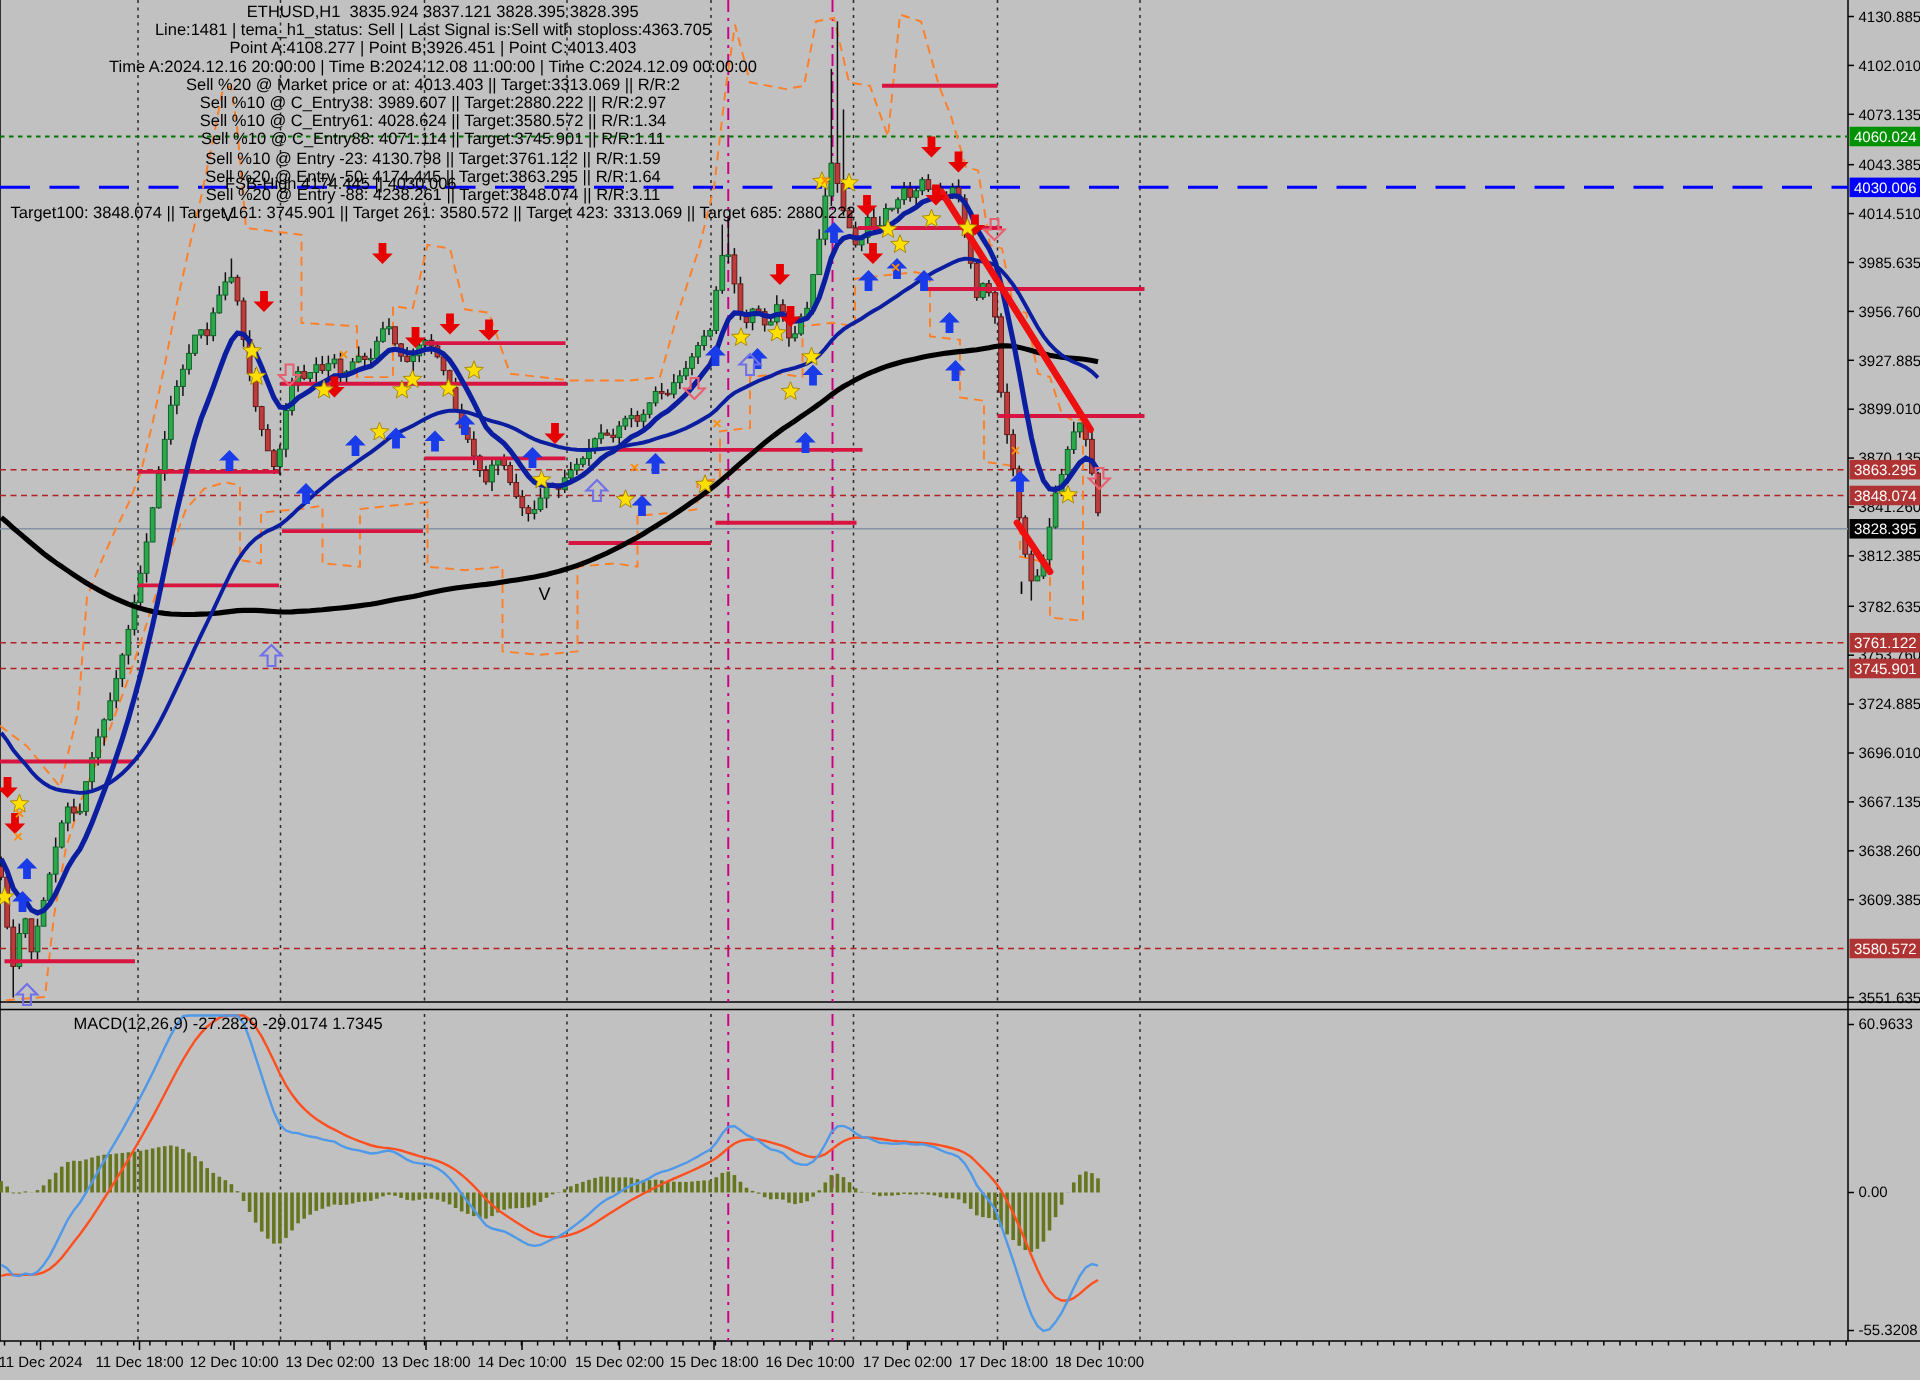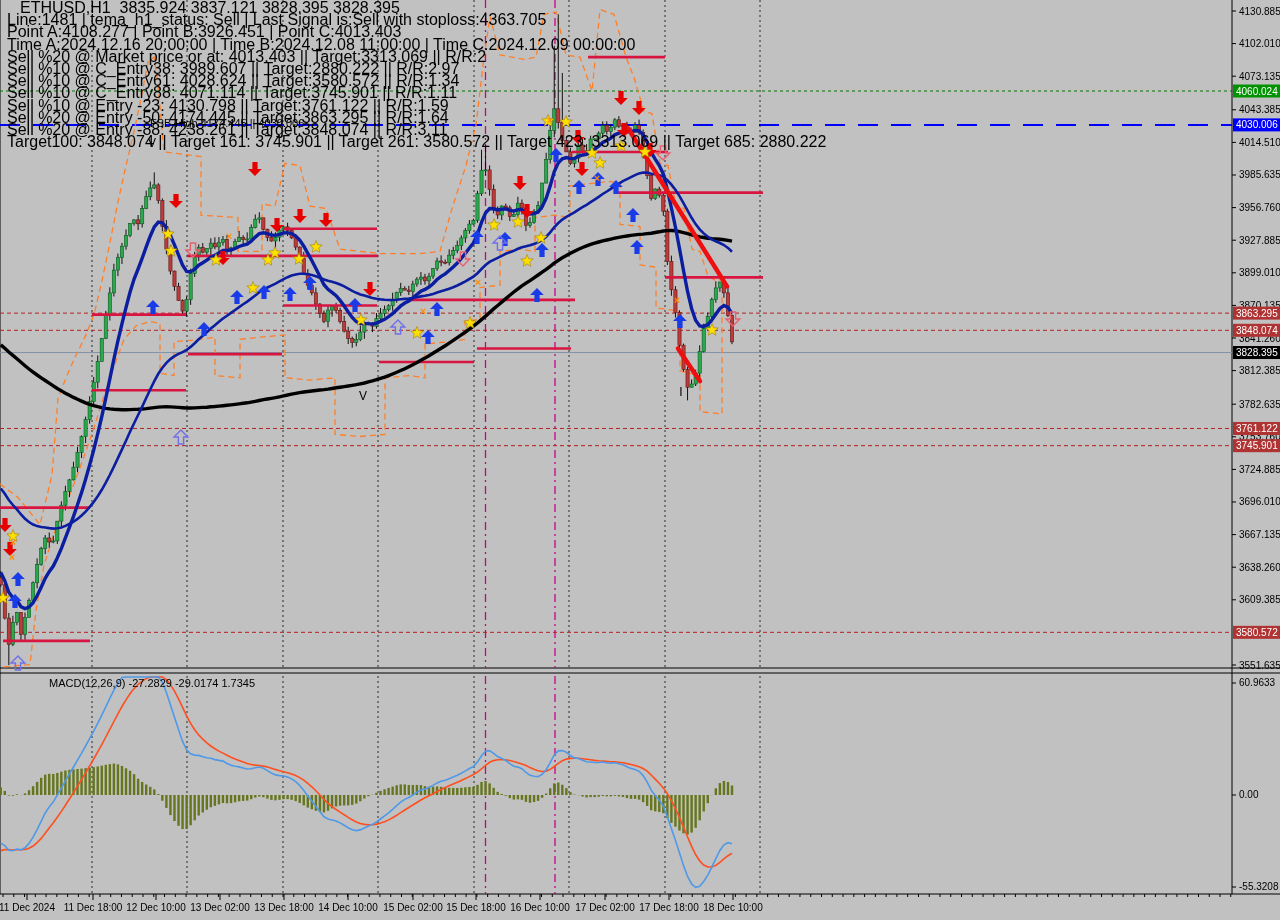--- a/index.html
+++ b/index.html
@@ -1,19 +1,19 @@
 <!DOCTYPE html>
 <html><head>
 <meta charset="utf-8">
 <style>
   html,body{margin:0;padding:0;background:#888;}
   .app{position:relative;width:1280px;height:920px;background:#c1c1c1;overflow:hidden;
        font-family:"Liberation Sans",sans-serif;}
   #chart{position:absolute;left:0;top:0;}
-  #info{position:absolute;left:7px;top:2px;color:#000;font-size:16px;line-height:12.2px;white-space:pre;}
+  #info{position:absolute;left:7px;top:2px;color:#000;font-size:11px;line-height:12.2px;white-space:pre;text-align:center;}
   #info .l0{margin-left:13px;}
   #lineLabel{position:absolute;left:150px;top:117px;color:#000;font-size:11px;white-space:pre;}
   #macdLabel{position:absolute;left:8px;top:677px;color:#000;font-size:11px;white-space:pre;padding-left:41px;}
 </style>
 </head>
 <body>
 
 <div class="app">
   <svg id="chart" width="1280" height="920">
       <rect x="0" y="0" width="1280" height="920" fill="#c1c1c1"></rect>

